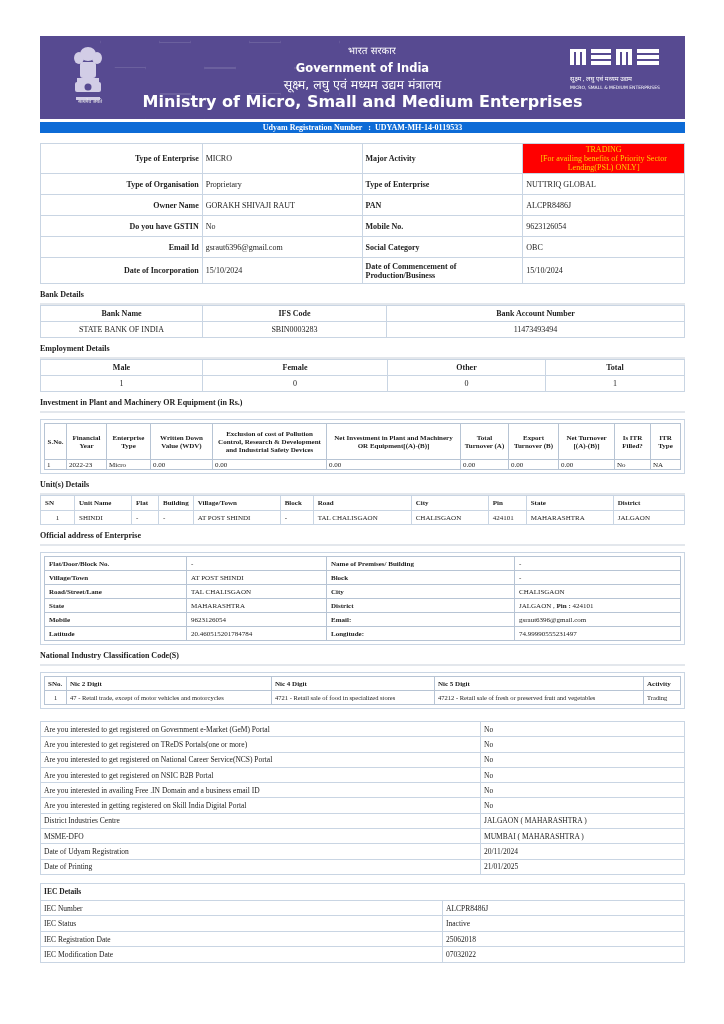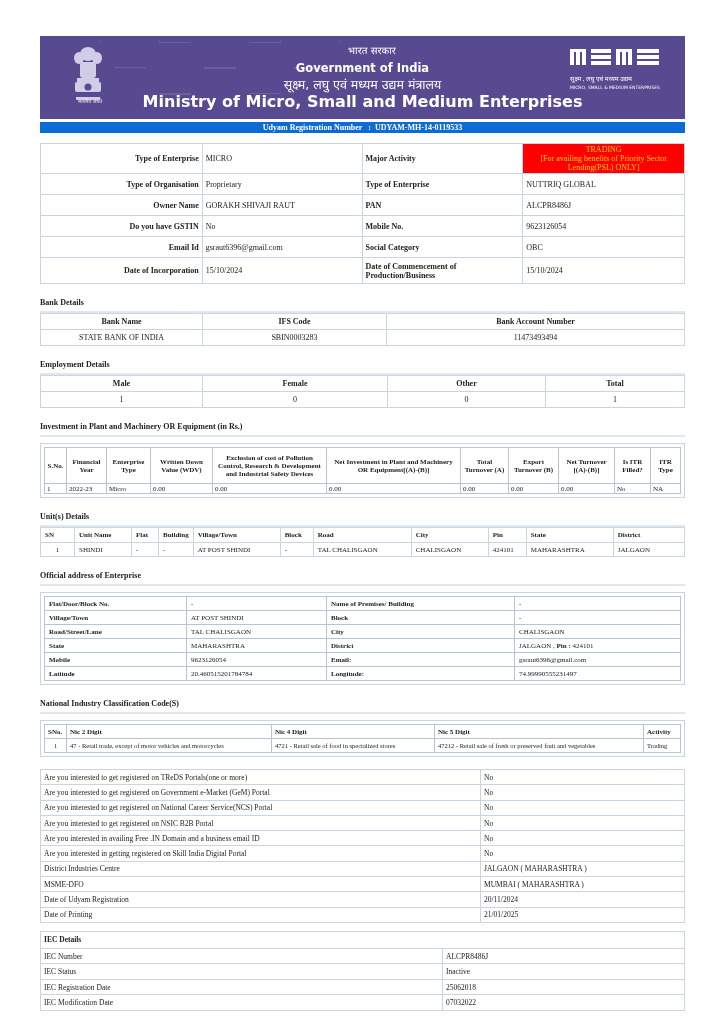--- a/index.html
+++ b/index.html
@@ -27,21 +27,21 @@
 
   
   .info { margin-top: 10px; }
   .info td { height: 21px; font-size: 8px; padding: 1px 3px; }
   .info td.lbl { text-align: right; font-weight: bold; width: 162px; padding-left: 12px; }
   .info td.val { width: 160px; }
   .info td.lbl2 { font-weight: bold; width: 161px; }
   .info td.val2 { width: 162px; }
   .info td.major { background: #ff0000; color: #ffd000; text-align: center; line-height: 9px; padding: 1px; }
 
-  .section-title { font-size: 8px; font-weight: bold; margin-top: 14px; padding-bottom: 4px; border-bottom: 2px solid #e3e7ec; }
+  .section-title { font-size: 8px; font-weight: bold; margin-top: 6px; padding-bottom: 4px; border-bottom: 2px solid #e3e7ec; }
   .subtable { margin-top: 0; }
   .subtable th { font-weight: bold; font-size: 8px; height: 16px; text-align: center; }
   .subtable td { font-size: 8px; height: 16px; text-align: center; }
 
   .frame { border: 1px solid #c9d5e3; padding: 3px; margin-top: 6px; }
   .inv th { font-size: 7px; font-weight: bold; text-align: center; padding: 1px 2px; line-height: 8px; height: 36px; border: 1px solid #b7c4d4; }
   .inv td { font-size: 7px; height: 10px; padding: 0 2px; text-align: left; border: 1px solid #b7c4d4; }
 
   .units th { font-size: 7px; font-weight: bold; text-align: left; padding: 1px 4px; height: 15px; }
   .units td { font-size: 7px; text-align: left; padding: 1px 4px; height: 14px; }
@@ -339,25 +339,25 @@
         <td>47212 - Retail sale of fresh or preserved fruit and vegetables</td>
         <td>Trading</td>
       </tr>
     </tbody>
       </table>
   </div>
 
   <table class="qa">
     <tbody>
         <tr>
+          <td class="q">Are you interested to get registered on Government e-Market (GeM) Portal</td>
+          <td>No</td>
+        </tr>
+    <tr>
           <td class="q">Are you interested to get registered on TReDS Portals(one or more)</td>
-          <td>No</td>
-        </tr>
-    <tr>
-          <td class="q">Are you interested to get registered on Government e-Market (GeM) Portal</td>
           <td>No</td>
         </tr>
     <tr>
           <td class="q">Are you interested to get registered on National Career Service(NCS) Portal</td>
           <td>No</td>
         </tr>
     <tr>
           <td class="q">Are you interested to get registered on NSIC B2B Portal</td>
           <td>No</td>
         </tr>

